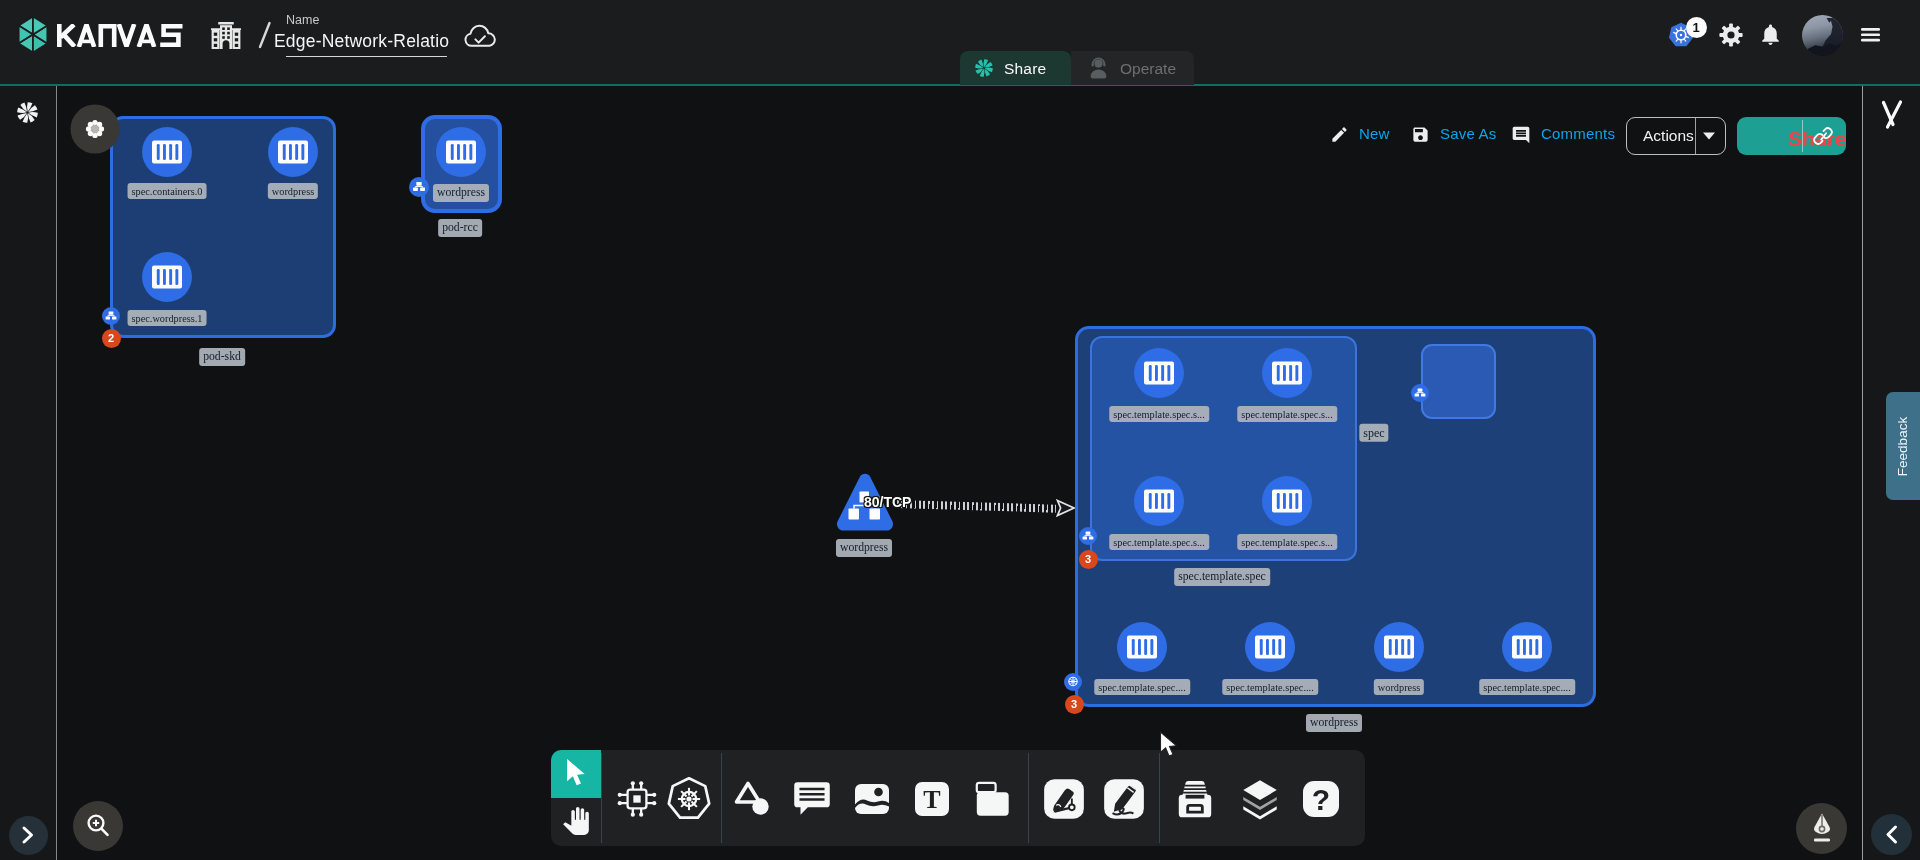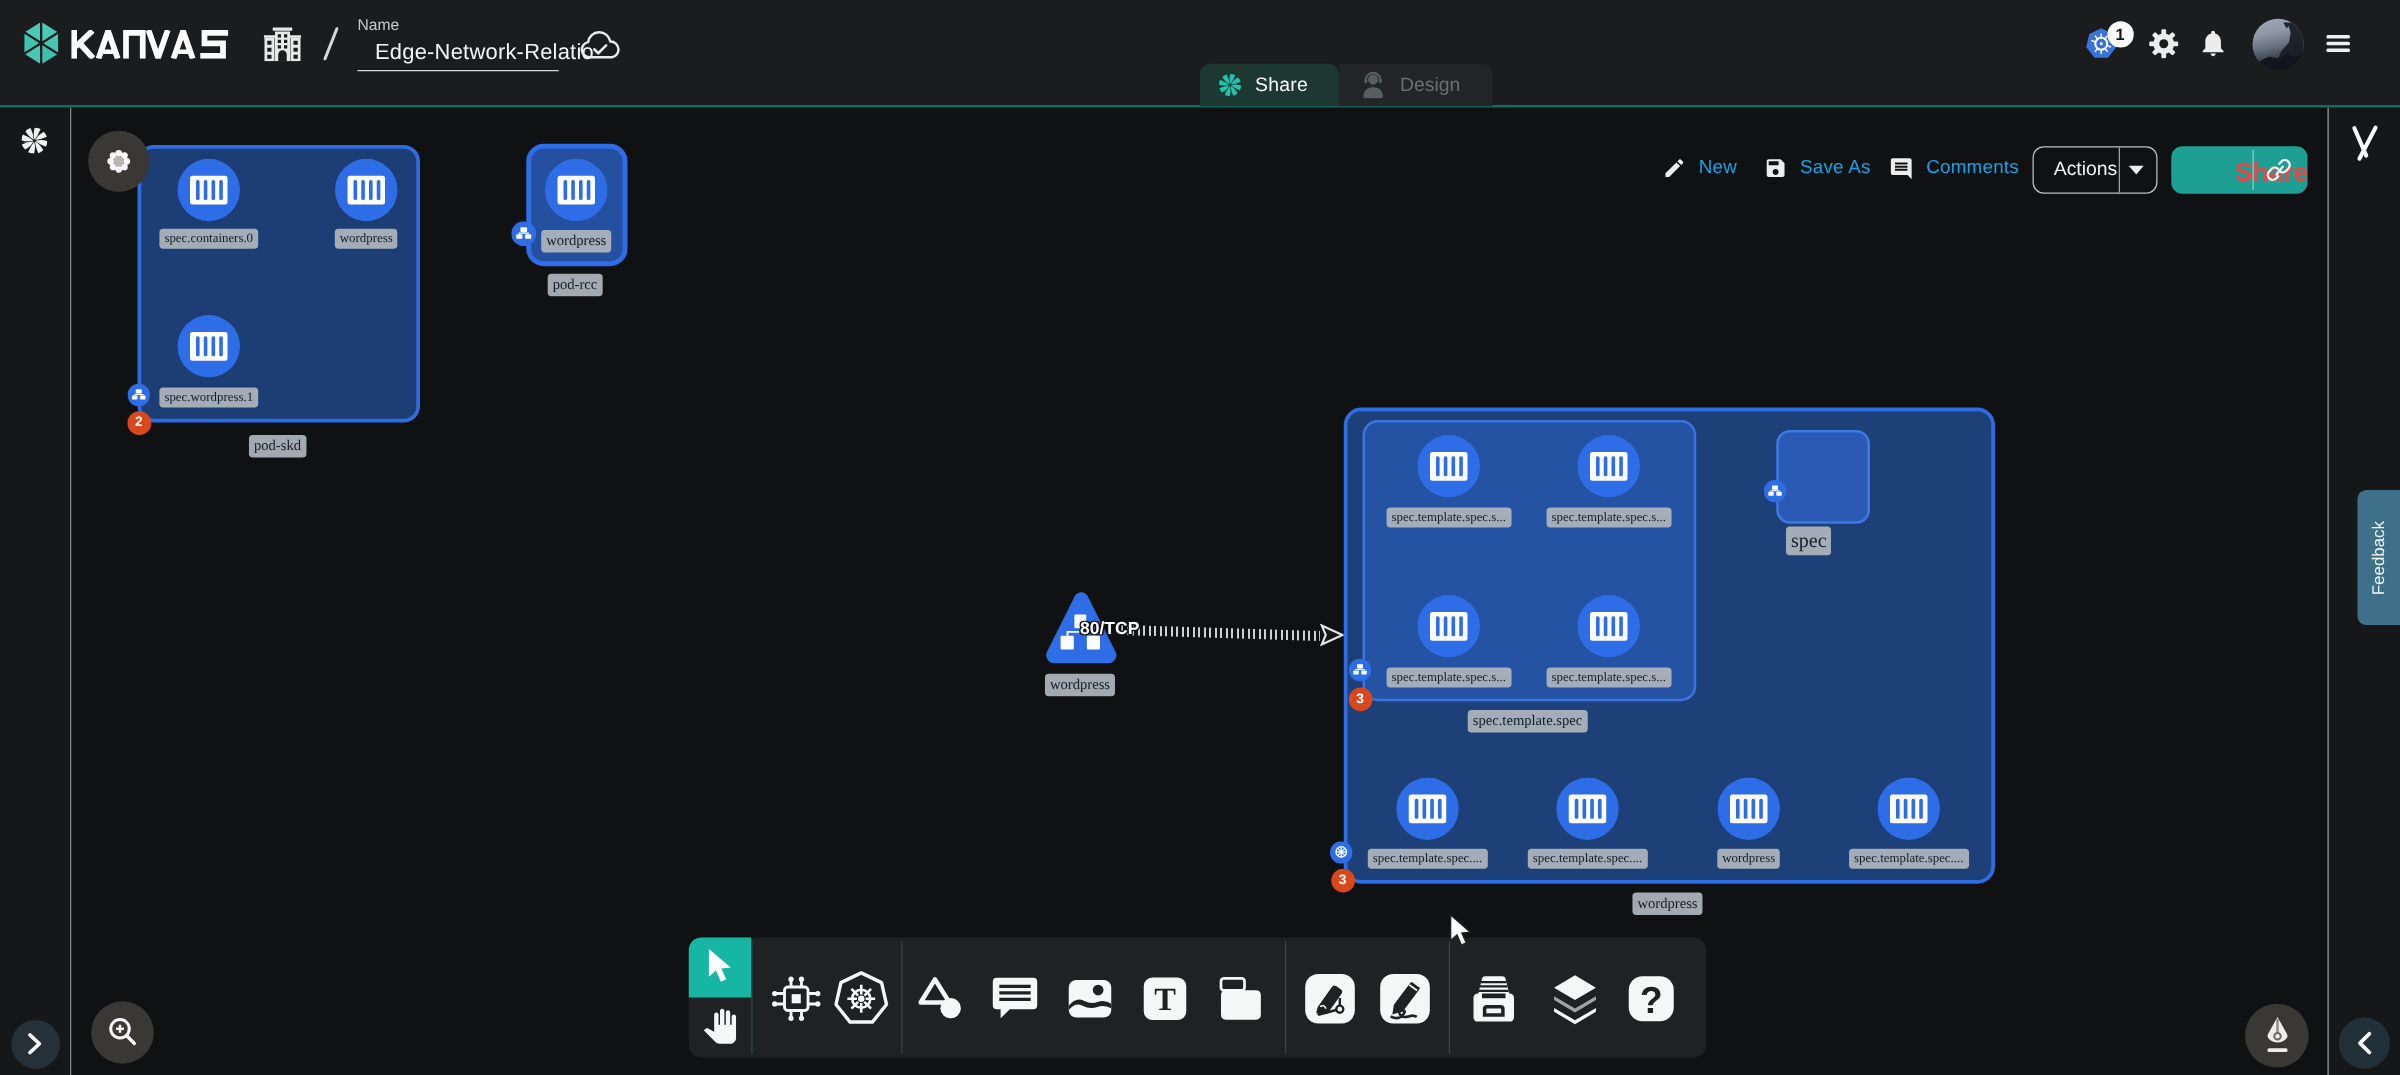--- a/index.html
+++ b/index.html
@@ -207,21 +207,21 @@
     <div class="chip " style="left:167px;top:318px;font-size:10.3px">spec.wordpress.1</div>
     <div class="chip " style="left:222px;top:357px;font-size:11.7px">pod-skd</div>
     <div class="chip " style="left:461px;top:193px;font-size:11.7px">wordpress</div>
     <div class="chip " style="left:460px;top:228px;font-size:11.7px">pod-rcc</div>
     <div class="chip " style="left:864px;top:548px;font-size:11.7px">wordpress</div>
     <div class="chip " style="left:1159px;top:414px;font-size:10.3px">spec.template.spec.s...</div>
     <div class="chip " style="left:1287px;top:414px;font-size:10.3px">spec.template.spec.s...</div>
     <div class="chip " style="left:1159px;top:542px;font-size:10.3px">spec.template.spec.s...</div>
     <div class="chip " style="left:1287px;top:542px;font-size:10.3px">spec.template.spec.s...</div>
     <div class="chip " style="left:1222px;top:577px;font-size:11.7px">spec.template.spec</div>
-    <div class="chip " style="left:1447px;top:433px;font-size:16px">spec</div>
+    <div class="chip " style="left:1374px;top:433px;font-size:12px">spec</div>
     <div class="chip " style="left:1142px;top:687px;font-size:10.3px">spec.template.spec....</div>
     <div class="chip " style="left:1270px;top:687px;font-size:10.3px">spec.template.spec....</div>
     <div class="chip " style="left:1399px;top:687px;font-size:10.3px">wordpress</div>
     <div class="chip " style="left:1527px;top:687px;font-size:10.3px">spec.template.spec....</div>
     <div class="chip " style="left:1334px;top:723px;font-size:11.7px">wordpress</div>
 <div class="abs" style="left:551px;top:750px;width:814px;height:96px;background:#1f2122;border-radius:10px"></div>
 <div class="abs" style="left:551px;top:750px;width:50px;height:48px;background:#17b5a3;border-radius:10px 0 0 0"></div>
 <svg class="abs" style="left:563px;top:758px" width="26" height="30" viewBox="0 0 19 27">
 <polygon points="1.5,1 1.5,21 6.6,16.5 10.1,24.6 14.0,22.9 10.5,15.1 17.3,14.4" fill="#fff"></polygon>
     </svg>
@@ -416,21 +416,21 @@
 <rect x="23.8" y="11.6" width="3.4" height="3.2"></rect>
         <rect x="23.8" y="17.2" width="3.4" height="3.2"></rect>
         <rect x="23.8" y="22.8" width="3.4" height="3.2"></rect>
 <path d="M11.6,28 v-5.2 a3.4,3.6 0 0 1 6.8,0 V28 Z"></path>
 </g>
     </svg>
 <svg class="abs" style="left:255px;top:21px" width="18" height="28" viewBox="0 0 18 28">
       <path d="M14.5,2 L5,26" stroke="#d8d8d8" stroke-width="2.4" stroke-linecap="round"></path>
     </svg>
 <div class="abs" style="left:286px;top:13px;font-size:12.5px;font-weight:normal;color:#c6cacc">Name</div>
-<div class="abs" style="left:300px;top:31px;font-size:17.5px;color:#f4f6f6;letter-spacing:0.2px">Edge-Network-Relatio</div>
+<div class="abs" style="left:274px;top:31px;font-size:17.5px;color:#f4f6f6;letter-spacing:0.2px">Edge-Network-Relatio</div>
 <div class="abs" style="left:286px;top:56px;width:161px;height:1.4px;background:#d4d7d8"></div>
 <svg class="abs" style="left:463px;top:24px" width="33" height="27" viewBox="0 0 33 27">
 <path d="M25.4,9.3 a6.3,6.3 0 0 1 1.2,12.5 H8.6 A6.1,6.1 0 0 1 7.5,9.7 A9,9 0 0 1 25.3,9.3 Z" fill="none" stroke="#e9e9e9" stroke-width="2" stroke-linejoin="round"></path>
 <path d="M12.4,15.4 l3.2,3.2 l6.3,-6.3" fill="none" stroke="#e9e9e9" stroke-width="2" stroke-linecap="round" stroke-linejoin="round"></path>
 </svg>
 <div class="abs" style="left:960px;top:51px;width:111px;height:34px;background:#1d3731;border-radius:8px 8px 0 0"></div>
 <div class="abs" style="left:1071px;top:51px;width:123px;height:34px;background:#232526;border-radius:0 8px 0 0"></div>
 <svg class="abs " style="left:975px;top:59px" width="18" height="18" viewBox="-9 -9 18 18">
       <g fill="#22c3ae">
         <path d="M0.2,-8.80 A9,9 0 0 1 4.23,-7.92 Q2.70,-3.78 0.2,-0.8 Q-1.08,-4.05 0.2,-8.80 Z" transform="rotate(0)"></path>
@@ -446,21 +446,21 @@
 <div class="abs" style="left:1004px;top:60px;font-size:15.5px;color:#fafafa;letter-spacing:0.2px">Share</div>
 <svg class="abs" style="left:1088px;top:57px" width="21" height="22" viewBox="0 0 21 22">
 <g fill="#585d60">
         <circle cx="10.5" cy="6.6" r="4.1"></circle>
         <path d="M2.6,19.5 a7.9,7 0 0 1 15.8,0 q0,2 -2,2 h-11.8 q-2,0 -2,-2 Z"></path>
       </g>
 <path d="M4.6,7.2 a5.9,5.9 0 0 1 11.8,0" fill="none" stroke="#585d60" stroke-width="1.7"></path>
 <rect x="3.6" y="6.2" width="2.2" height="3.4" rx="1" fill="#585d60"></rect>
       <rect x="15.2" y="6.2" width="2.2" height="3.4" rx="1" fill="#585d60"></rect>
 </svg>
-<div class="abs" style="left:1120px;top:60px;font-size:15.5px;color:#6c7073">Design</div>
+<div class="abs" style="left:1120px;top:60px;font-size:15.5px;color:#6c7073">Operate</div>
 <svg class="abs" style="left:1668.0px;top:22.0px" width="26" height="26" viewBox="0 0 24 24">
 <polygon points="12.00,0.60 3.09,4.89 0.89,14.54 7.05,22.27 16.95,22.27 23.11,14.54 20.91,4.89" fill="#3a72dd"></polygon>
 <circle cx="12" cy="12" r="4.4" fill="none" stroke="#fff" stroke-width="1.5"></circle>
 <circle cx="12" cy="12" r="1.1" fill="#fff"></circle>
 <g stroke="#fff" stroke-width="1.1">
         <path d="M12 4.4 V7.6 M12 16.4 V19.6 M4.8 9.6 L7.9 10.7 M16.1 13.3 L19.2 14.4 M7.3 18 L9.3 15.5 M14.7 8.5 L16.7 6 M16.7 18 L14.7 15.5 M9.3 8.5 L7.3 6"></path>
       </g>
 </svg>
 <div class="abs" style="left:1685.5px;top:17px;width:21px;height:21px;border-radius:50%;background:#fcfcfc;color:#111;font-size:13px;font-weight:bold;text-align:center;line-height:21px">1</div>
 <svg class="abs" style="left:1719.0px;top:23.0px" width="24" height="24" viewBox="-12 -12 24 24">

